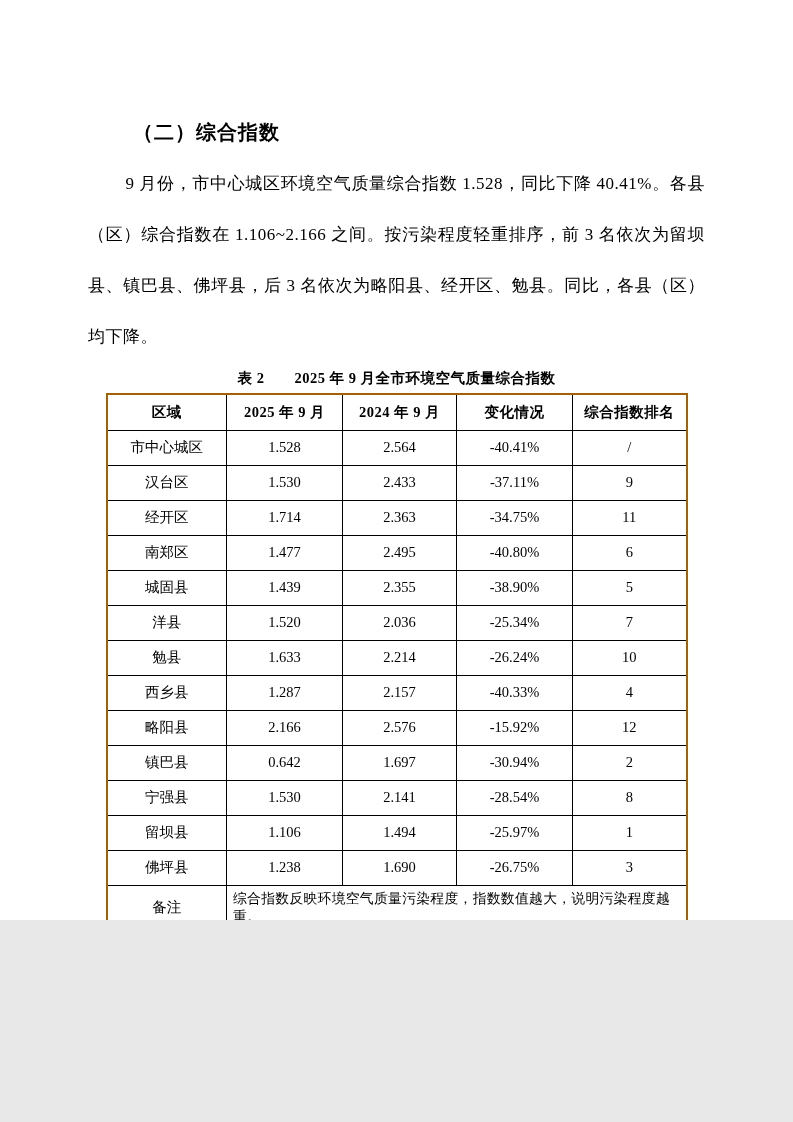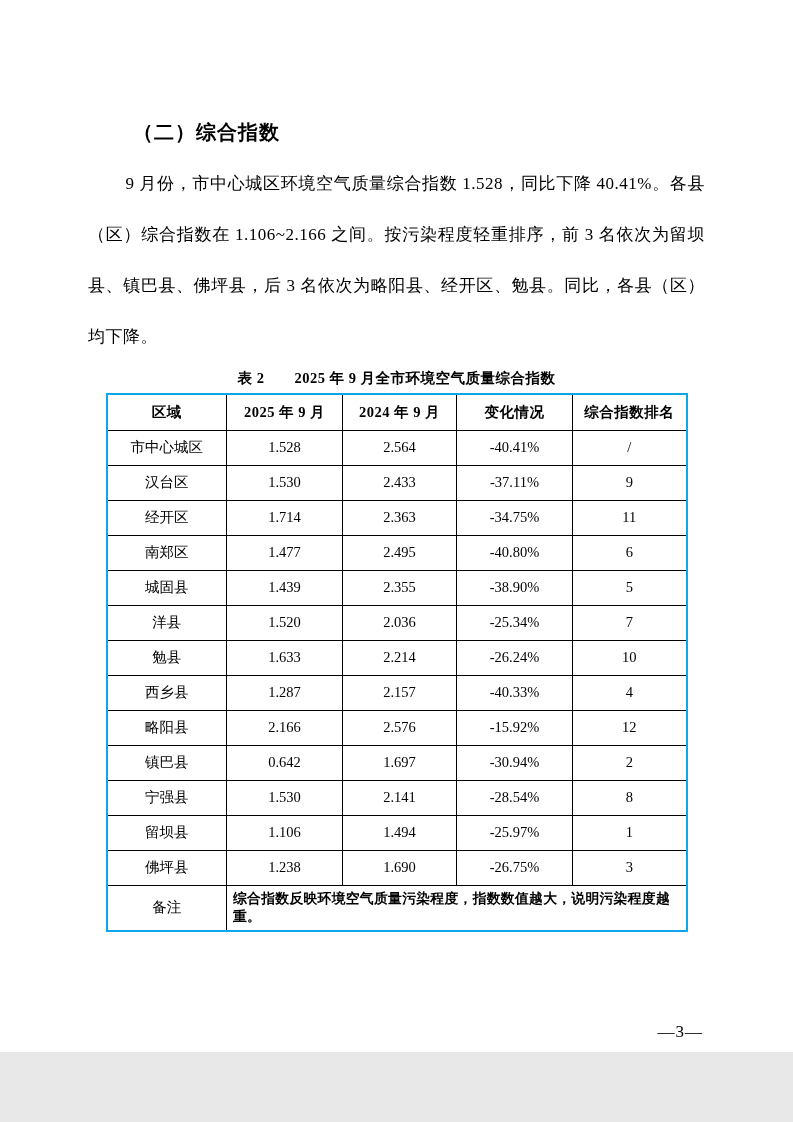--- a/index.html
+++ b/index.html
@@ -1,20 +1,20 @@
 <!DOCTYPE html>
 <html><head>
 <meta charset="utf-8">
 <style>
   * { margin: 0; padding: 0; box-sizing: border-box; }
   html, body { background: #e8e8e8; }
   .page {
     position: relative;
     width: 793px;
-    height: 1052px;
+    height: 920px;
     margin: 0 auto;
     background: #ffffff;
     color: #000000;
     font-family: "Liberation Serif", serif;
     overflow: hidden;
   }
   .content {
     position: absolute;
     left: 88px;
     top: 118px;
@@ -51,34 +51,33 @@
     table-layout: fixed;
     font-size: 14.5px;
   }
   table.index-table th,
   table.index-table td {
     border: 1px solid #000;
     text-align: center;
     vertical-align: middle;
     padding: 0 2px;
   }
-  table.index-table { border: 2px solid #0ea5e9; }
+  table.index-table { border: 2px solid #a16207; }
   table.index-table thead th {
     font-weight: bold;
     height: 36px;
     letter-spacing: 0.5px;
   }
   table.index-table tbody td { height: 35px; }
   table.index-table tr.note-row td { height: 44px; }
   table.index-table td.note-text {
     text-align: left;
     padding: 4px 6px;
     font-size: 13.8px;
     letter-spacing: 0.3px;
-    font-weight: bold;
   }
   .page-number {
     position: absolute;
     right: 90px;
     top: 1022px;
     font-size: 17px;
     letter-spacing: 1px;
   }
 </style>
 </head>

